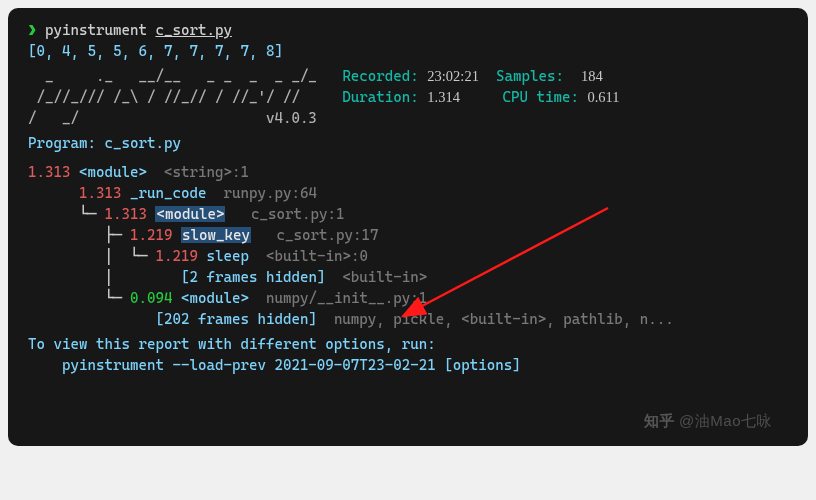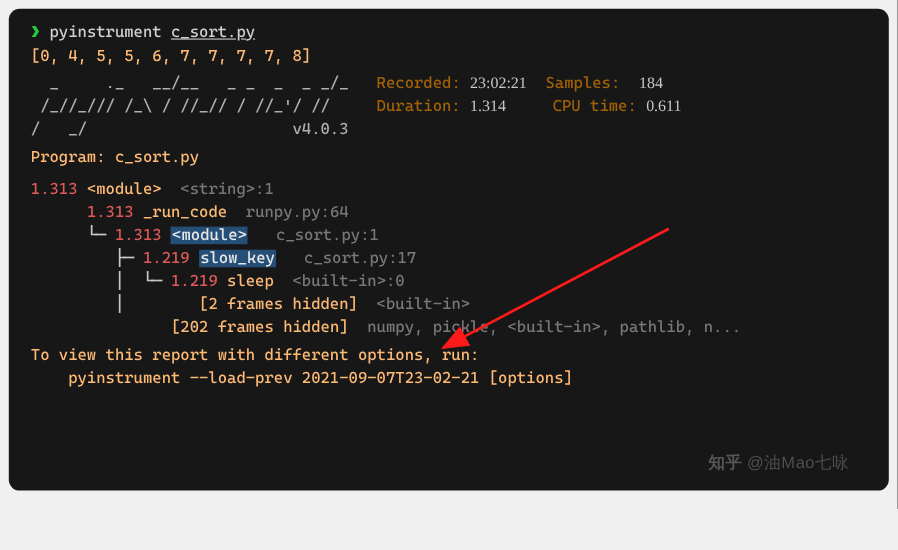--- a/index.html
+++ b/index.html
@@ -20,23 +20,23 @@
     color: #d0d0d0;
     position: relative;
     overflow: hidden;
     line-height: 1.45;
   }
   .line { white-space: pre; }
   .prompt-arrow { color: #27c93f; font-weight: bold; }
   .cmd { color: #d0d0d0; }
   .cmd-arg { color: #d0d0d0; text-decoration: underline; }
   .ascii { color: #b0b0b0; }
-  .info-label { color: #a16207; }
+  .info-label { color: #14b8a6; }
   .info-val { color: #c8c8c8; font-family: Liberation Serif, serif; }
-  .white { color: #fdba74; }
+  .white { color: #7dd3fc; }
   .dim { color: #787878; }
   .red { color: #e05a5a; }
   .green { color: #27c93f; }
   .hl-func { background: #264f78; color: #e8e8e8; padding: 0 1px; }
   .tree { color: #c8c8c8; }
   .spacer { height: 4px; }
   .block { margin-top: 4px; }
 
   svg.arrow {
     position: absolute;
@@ -81,20 +81,21 @@
 
   <div class="spacer"></div>
 
   <div class="block">
     <div class="line"><span class="red">1.313</span> <span class="white">&lt;module&gt;</span>  <span class="dim">&lt;string&gt;:1</span></div>
     <div class="line">      <span class="red">1.313</span> <span class="white">_run_code</span>  <span class="dim">runpy.py:64</span></div>
     <div class="line">      <span class="tree">└─ </span><span class="red">1.313</span> <span class="hl-func">&lt;module&gt;</span>   <span class="dim">c_sort.py:1</span></div>
     <div class="line">      <span class="tree">   ├─ </span><span class="red">1.219</span> <span class="hl-func">slow_key</span>   <span class="dim">c_sort.py:17</span></div>
     <div class="line">      <span class="tree">   │  └─ </span><span class="red">1.219</span> <span class="white">sleep</span>  <span class="dim">&lt;built-in&gt;:0</span></div>
     <div class="line">      <span class="tree">   │        </span><span class="white">[2 frames hidden]  </span><span class="dim">&lt;built-in&gt;</span></div>
+    <div class="line">      <span class="tree">   └─ </span><span class="green">0.094</span> <span class="white">&lt;module&gt;</span>  <span class="dim">numpy/__init__.py:1</span></div>
     <div class="line">      <span class="tree">         </span><span class="white">[202 frames hidden]  </span><span class="dim">numpy, pickle, &lt;built-in&gt;, pathlib, n...</span></div>
   </div>
 
   <div class="spacer"></div>
 
   <div class="line white">To view this report with different options, run:</div>
   <div class="line white">    pyinstrument --load-prev 2021-09-07T23-02-21 [options]</div>
 
   <svg class="arrow" width="800" height="484" style="left:0;top:0;">
     <defs>

